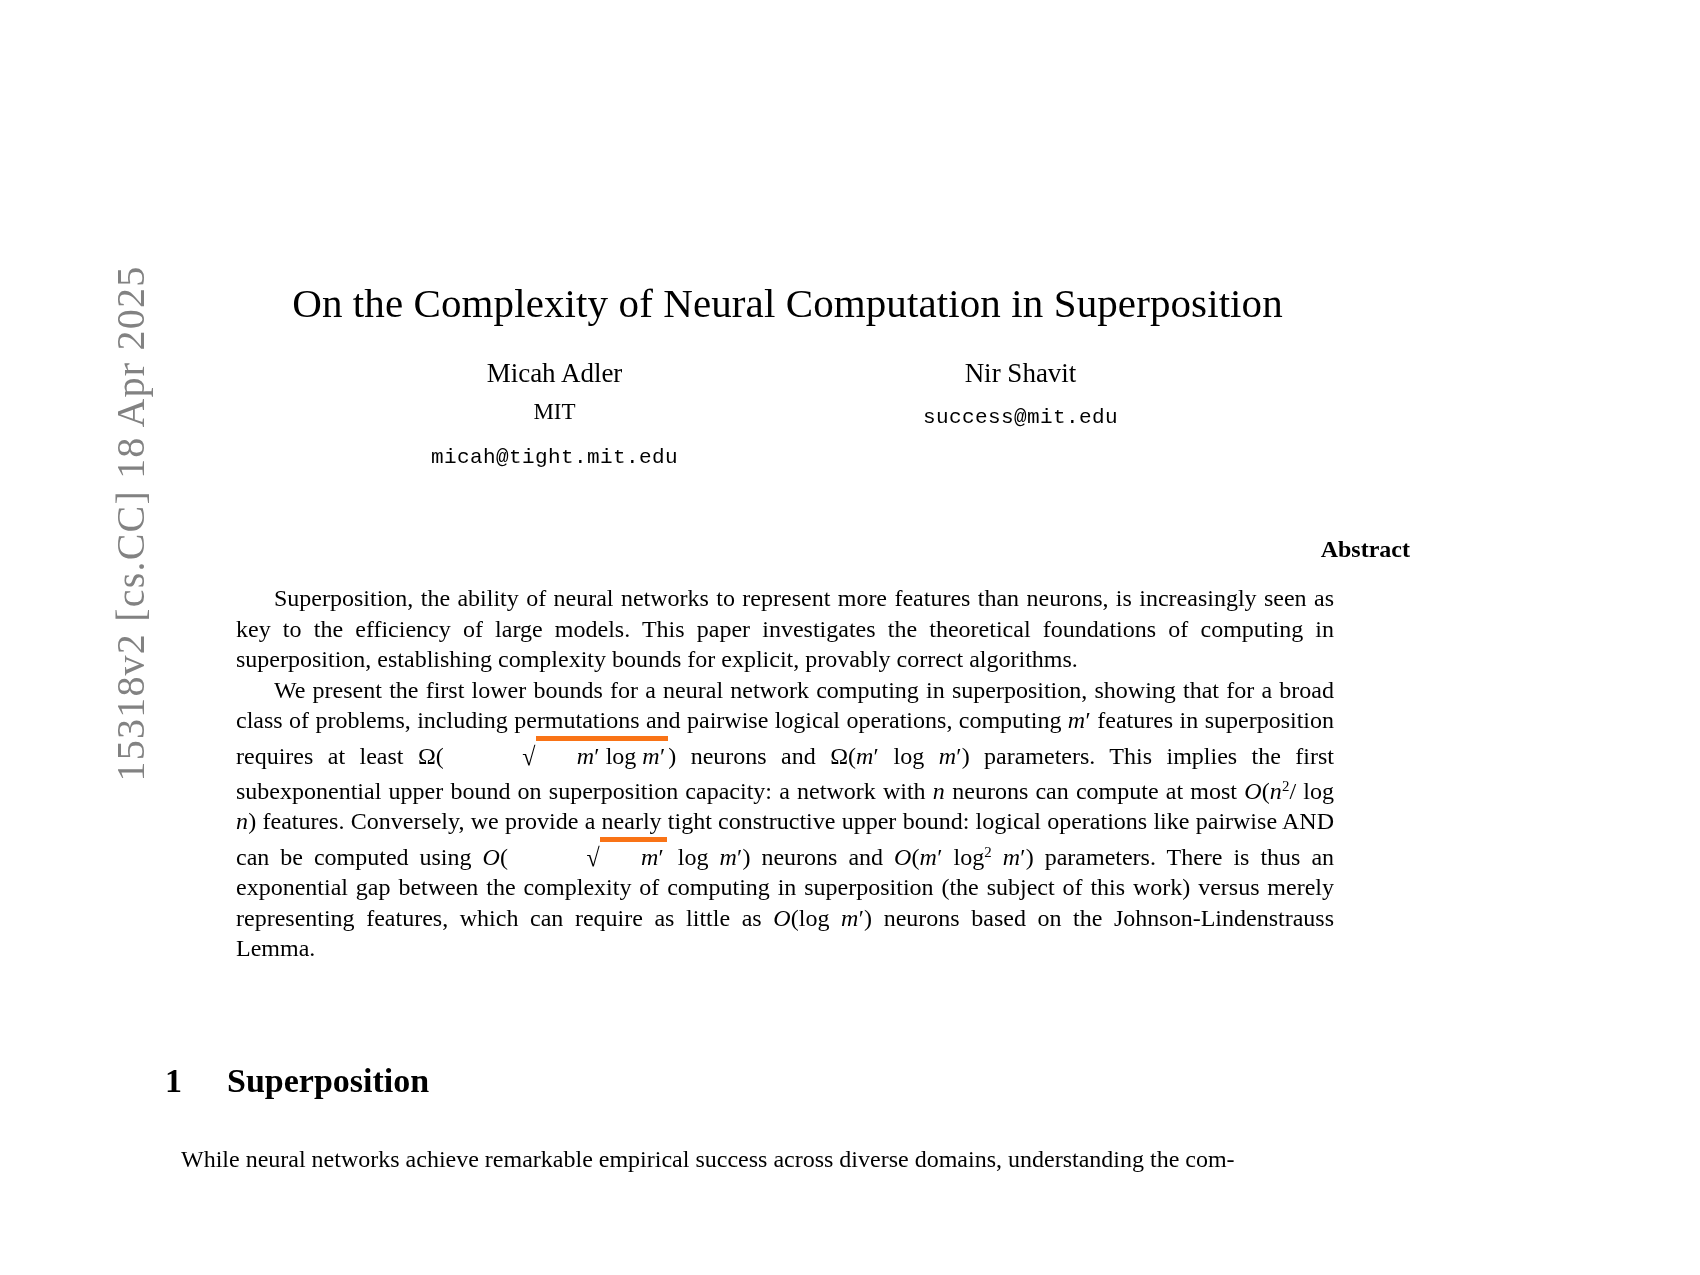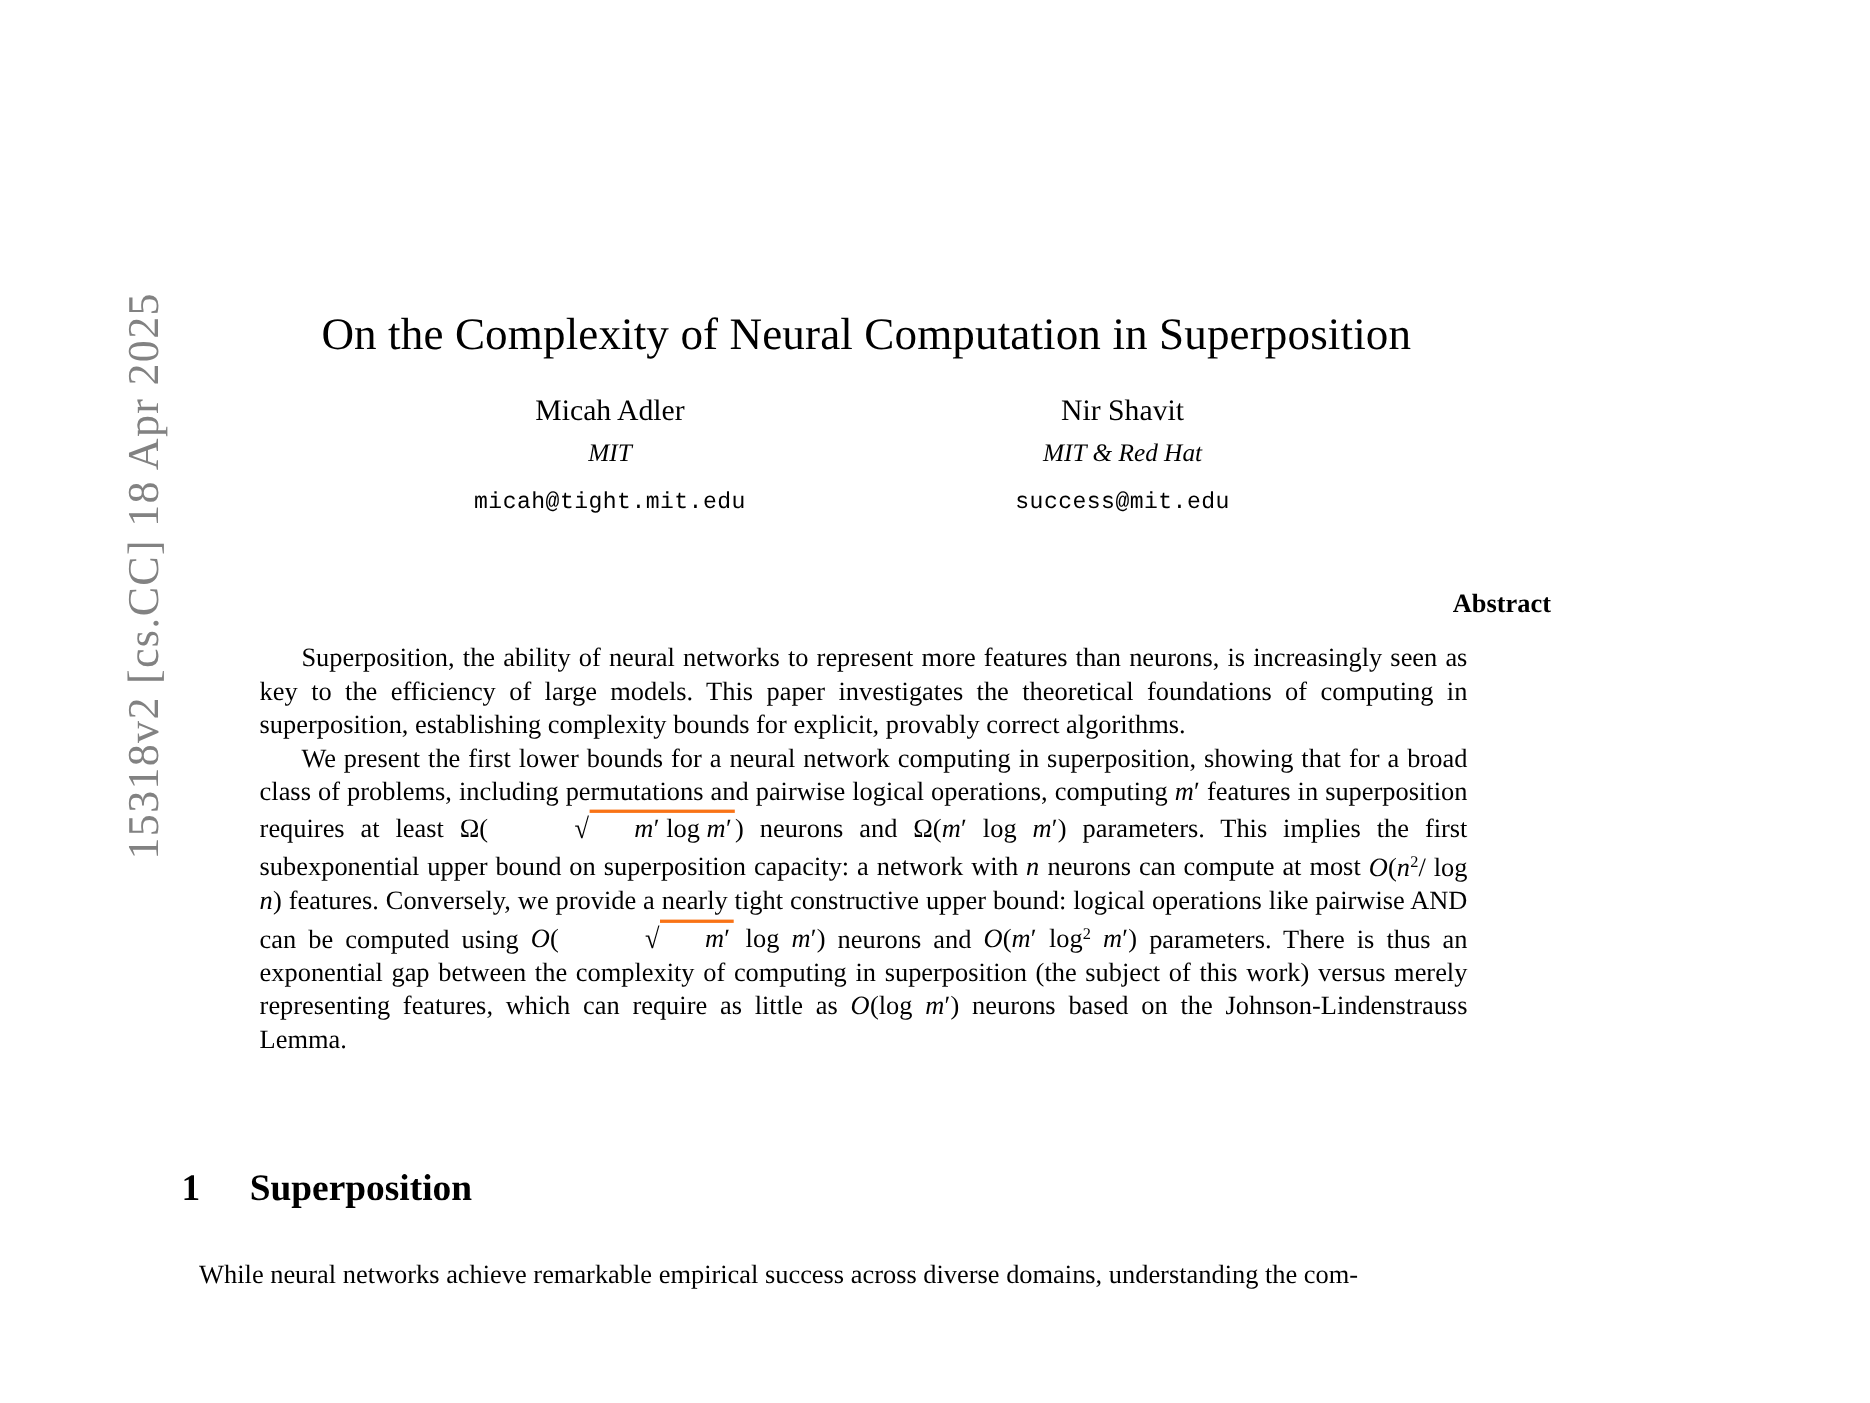--- a/index.html
+++ b/index.html
@@ -67,21 +67,20 @@
   .author-block {
     width: 350px;
     text-align: center;
   }
   .author-name {
     font-size: 27px;
     line-height: 1.35;
   }
   .author-affil {
     font-size: 23px;
-    font-style: italic;
     line-height: 1.6;
     margin-top: 3px;
   }
   .author-email {
     font-family: "Liberation Mono", "DejaVu Sans Mono", monospace;
     font-size: 21px;
     line-height: 1.6;
     margin-top: 10px;
     letter-spacing: 0.4px;
   }
@@ -150,21 +149,21 @@
     font-size: 0.62em;
     vertical-align: 0.52em;
     font-style: normal;
   }
   .sqrt {
     display: inline-block;
     position: relative;
     padding-left: 0.1em;
   }
   .sqrt > .radicand {
-    border-top: 3px solid #f97316;
+    border-top: 5px solid #f97316;
     padding: 0 0.12em 0 0.12em;
     display: inline-block;
     margin-left: 0.02em;
   }
   .radsym {
     display: inline-block;
     transform: scaleY(1.08);
     font-style: normal;
   }
   .frac-slash { font-style: normal; }
@@ -181,21 +180,20 @@
   <div class="author-row">
 
     <div class="author-block">
       <div class="author-name">Micah Adler</div>
       <div class="author-affil">MIT</div>
       <div class="author-email">micah@tight.mit.edu</div>
     </div>
 
     <div class="author-block">
       <div class="author-name">Nir Shavit</div>
-      <div class="author-affil">MIT &amp; Red Hat</div>
       <div class="author-email">success@mit.edu</div>
     </div>
 
   </div>
 
   <div class="abstract-head">Abstract</div>
 
   <div class="abstract-body">
 
     <p>Superposition, the ability of neural networks to represent more features than neurons, is increasingly seen as key to the efficiency of large models. This paper investigates the theoretical foundations of computing in superposition, establishing complexity bounds for explicit, provably correct algorithms.</p>

